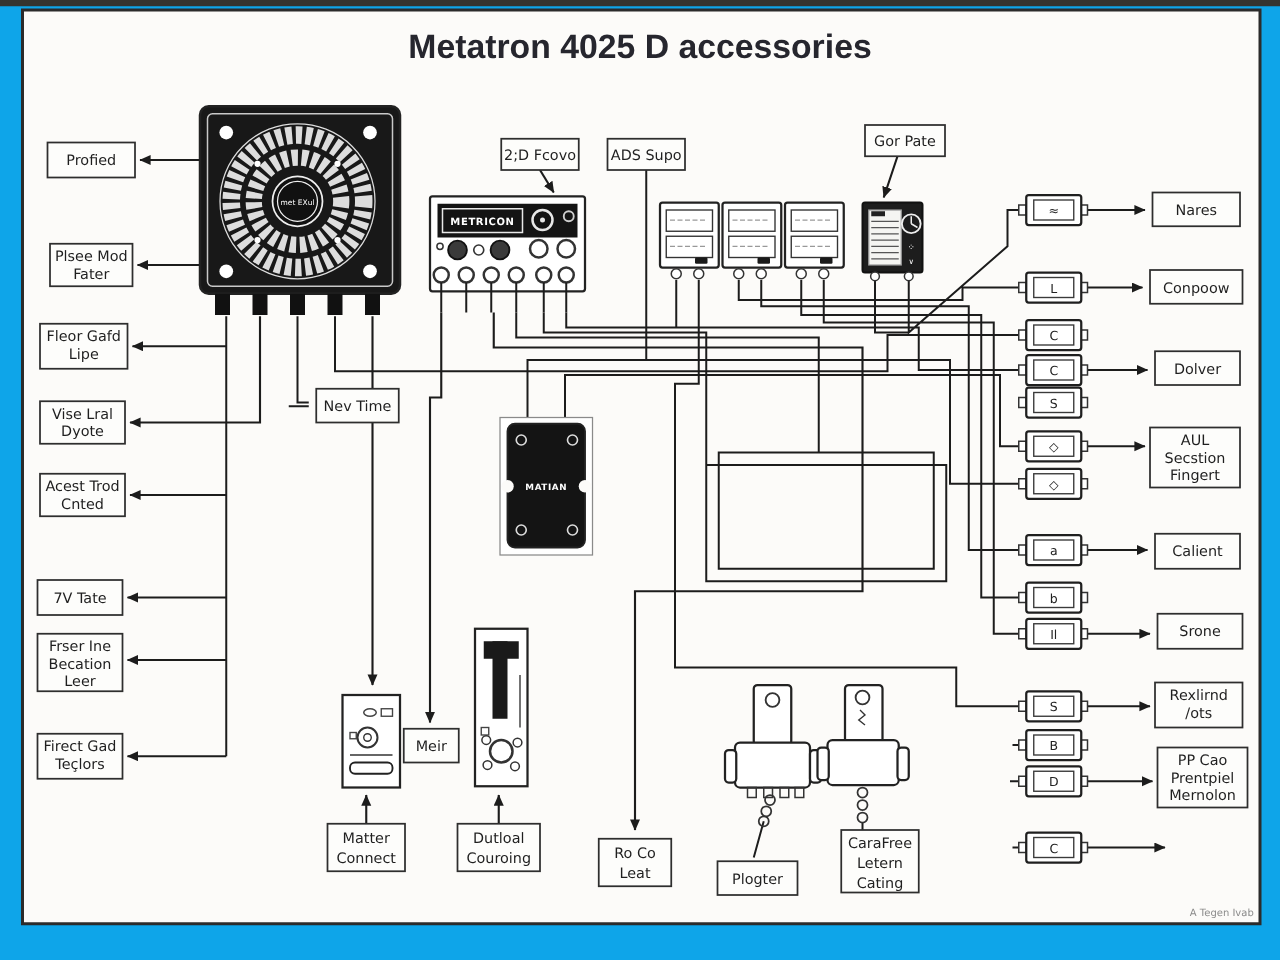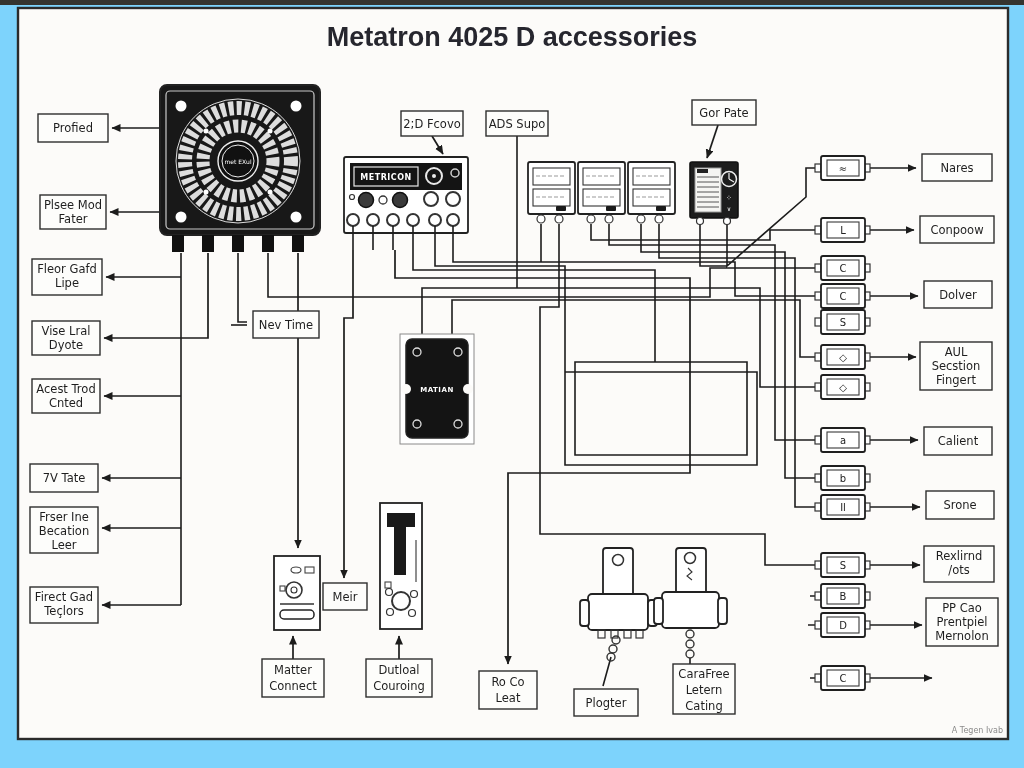--- a/index.html
+++ b/index.html
@@ -1,16 +1,16 @@
 <!DOCTYPE html>
 <html><head>
 <meta charset="utf-8">
 <style>
   html,body{margin:0;padding:0;background:#e9e7e3;}
-  #stage{position:relative;width:1024px;height:768px;background:#7dd3fc;overflow:hidden;}
+  #stage{position:relative;width:1024px;height:768px;background:#0ea5e9;overflow:hidden;}
   svg{display:block}
   .w{fill:none;stroke:#1c1c1c;stroke-width:1.6}
   .aw{fill:none;stroke:#1c1c1c;stroke-width:1.7;marker-end:url(#ah)}
   .cb{fill:#fdfdfb;stroke:#2e2e2e;stroke-width:1.4}
   .ct{font-family:"DejaVu Sans",sans-serif;font-size:11.5px;fill:#1f1f1f;text-anchor:middle}
   .sym{font-family:"DejaVu Sans",sans-serif;font-size:10px;fill:#222;text-anchor:middle}
   .title{font-family:"Liberation Sans",sans-serif;font-weight:bold;font-size:27px;fill:#26262e;text-anchor:middle}
   .foot{font-family:"DejaVu Sans",sans-serif;font-size:8px;fill:#8b8b8b;text-anchor:end}
   .pin{fill:#fff;stroke:#333;stroke-width:1.2}
   .cmod{fill:#fff;stroke:#1f1f1f;stroke-width:1.8}

